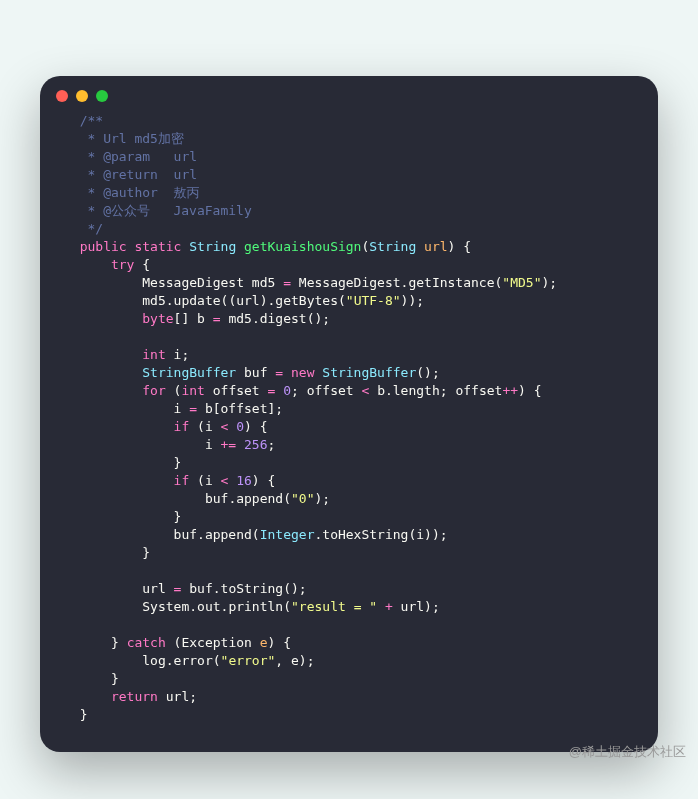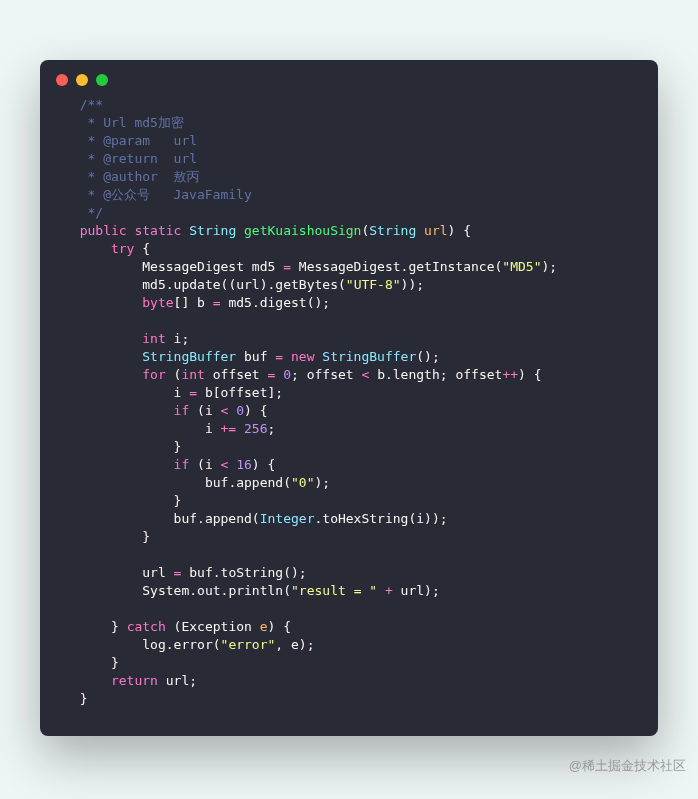--- a/index.html
+++ b/index.html
@@ -6,24 +6,25 @@
     body {
       background: #eef6f5;
       width: 698px;
       height: 799px;
       padding: 60px 40px 40px 40px;
       font-family: 'Menlo', 'Consolas', 'Monaco', monospace;
       position: relative;
     }
     .window {
       background: #282a36;
-      border-radius: 8px;
+      border-radius: 20px;
       box-shadow: 0 20px 50px rgba(0,0,0,0.3);
       overflow: hidden;
       width: 100%;
+      margin-top: 16px;
     }
     .titlebar {
       padding: 14px 16px 10px 16px;
       display: flex;
       gap: 8px;
     }
     .dot {
       width: 12px;
       height: 12px;
       border-radius: 50%;
@@ -44,21 +45,21 @@
     .c-type { color: #8be9fd; }
     .c-func { color: #50fa7b; }
     .c-param { color: #ffb86c; }
     .c-punct { color: #f8f8f2; }
     .c-op { color: #ff79c6; }
     .c-string { color: #f1fa8c; }
     .c-number { color: #bd93f9; }
     .watermark {
       position: absolute;
       right: 12px;
-      bottom: 24px;
+      bottom: 38px;
       font-family: sans-serif;
       font-size: 13px;
       color: #999;
     }
   </style>
 </head>
 <body>
 
 <div class="window">
   <div class="titlebar">

